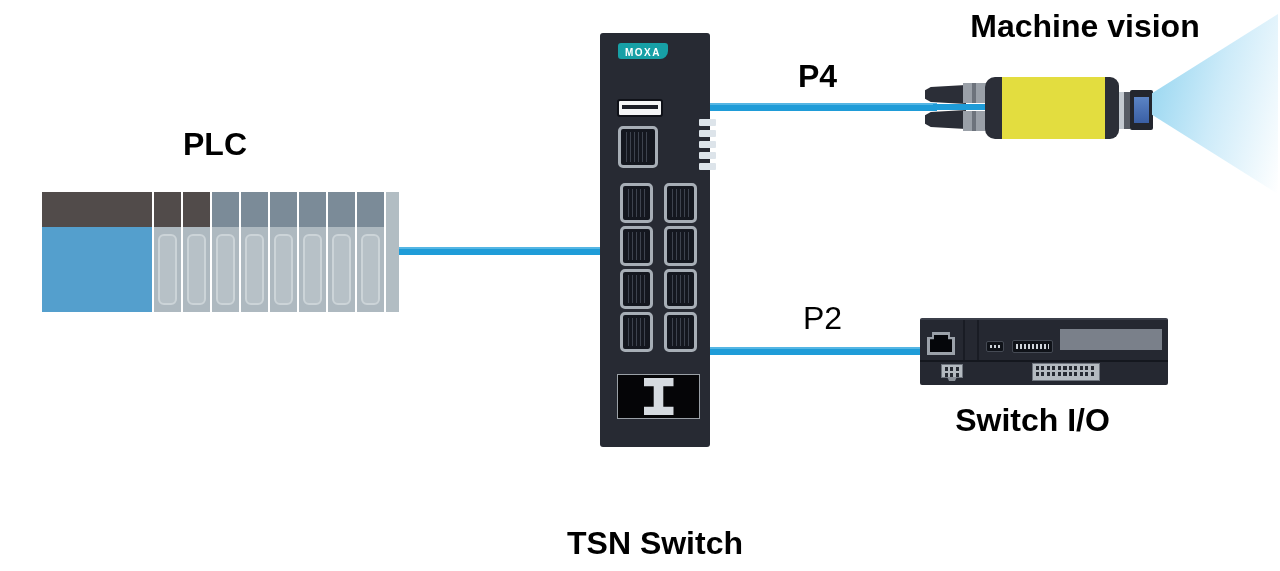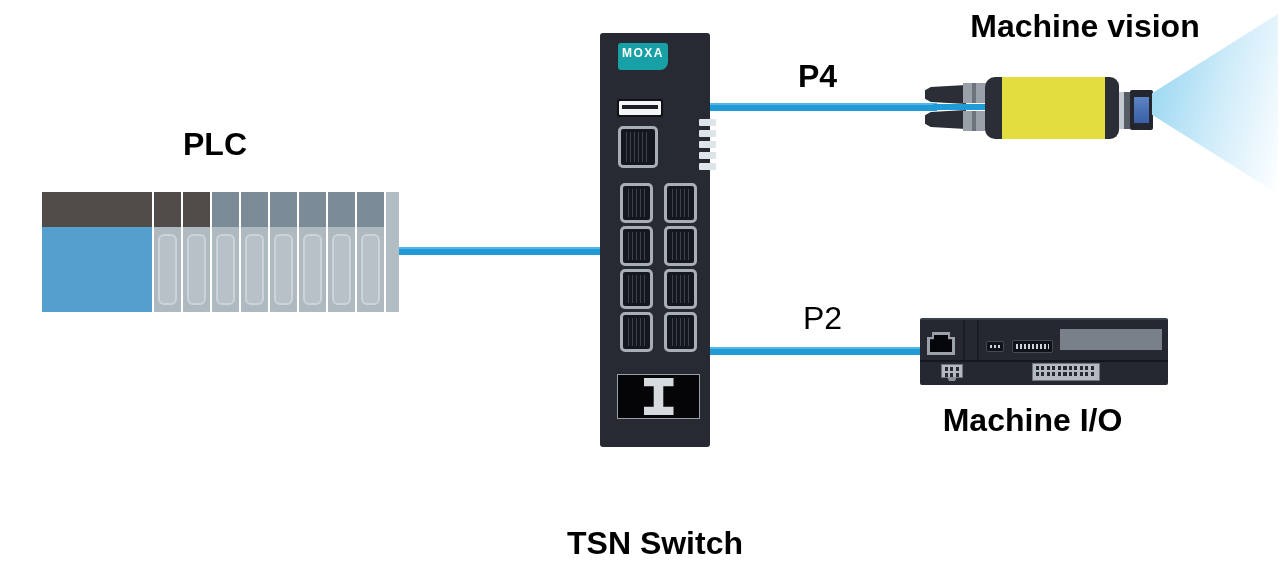--- a/index.html
+++ b/index.html
@@ -11,22 +11,22 @@
   .lbl { position:absolute; color:#000; text-align:center; font-weight:bold; font-size:32px; line-height:1.1; }
   .lbl.reg { font-weight:normal; }
 
   
   .cable { position:absolute; height:8px; background:#1f9cd8; }
   .cable::before { content:""; position:absolute; left:0; right:0; top:0; height:2px; background:#55b6e4; }
 
   
   .switch { position:absolute; left:600px; top:33px; width:110px; height:414px;
             background:#272a33; border-radius:3px; }
-  .moxa-badge { position:absolute; left:18px; top:10px; width:50px; height:27px;
-    background:#17a0a6; border-radius:3px 3px 8px 3px; color:#fff; font-size:12px;
+  .moxa-badge { position:absolute; left:18px; top:10px; width:50px; height:16px;
+    background:#17a0a6; border-radius:3px 3px 8px 3px; color:#fff; font-size:10px;
     font-weight:bold; letter-spacing:1.5px; text-align:center; line-height:20px; }
   .usb { position:absolute; left:17px; top:66px; width:46px; height:18px;
     background:#f4f5f6; border:2px solid #0f1118; border-radius:3px; }
   .usb::after { content:""; position:absolute; left:3px; right:3px; top:4px; height:4px; background:#1b1e26; }
   .rj45 { position:relative; width:33px; height:40px; border:3px solid #a7aeb6;
     border-radius:5px; background:#14171f; }
   .rj45::after { content:""; position:absolute; inset:3px 5px;
     background:repeating-linear-gradient(90deg,#454b57 0 1px,transparent 1px 4px); opacity:.85; }
   .console-port { position:absolute; left:18px; top:93px; width:40px; height:42px; }
   .port-grid { position:absolute; left:20px; top:150px; display:grid;
@@ -97,21 +97,21 @@
 
   <div class="cable" style="left:397px; top:247px; width:203px;"></div>
   <div class="cable" style="left:710px; top:103px; width:227px;"></div>
   <div class="cable" style="left:710px; top:347px; width:210px;"></div>
 
   <div class="lbl reg" style="left:775px; top:59px; width:85px;font-weight:bold;">P4</div>
   <div class="lbl reg" style="left:780px; top:301px; width:85px;">P2</div>
 
   <div class="lbl" style="left:915px; top:9px; width:340px;">Machine vision</div>
   <div class="lbl" style="left:140px; top:127px; width:150px;">PLC</div>
-  <div class="lbl" style="left:900px; top:403px; width:265px;">Machine I/O</div>
+  <div class="lbl" style="left:900px; top:403px; width:265px;">Switch I/O</div>
   <div class="lbl" style="left:530px; top:478px; width:250px;margin-top:48px;">TSN Switch</div>
 
   <div class="plc">
     <div class="plc-cpu">
       <div class="top"></div>
       <div class="body"></div>
     </div>
     <div class="plc-mod dark">
         <div class="top"></div>
         <div class="slot"></div>

